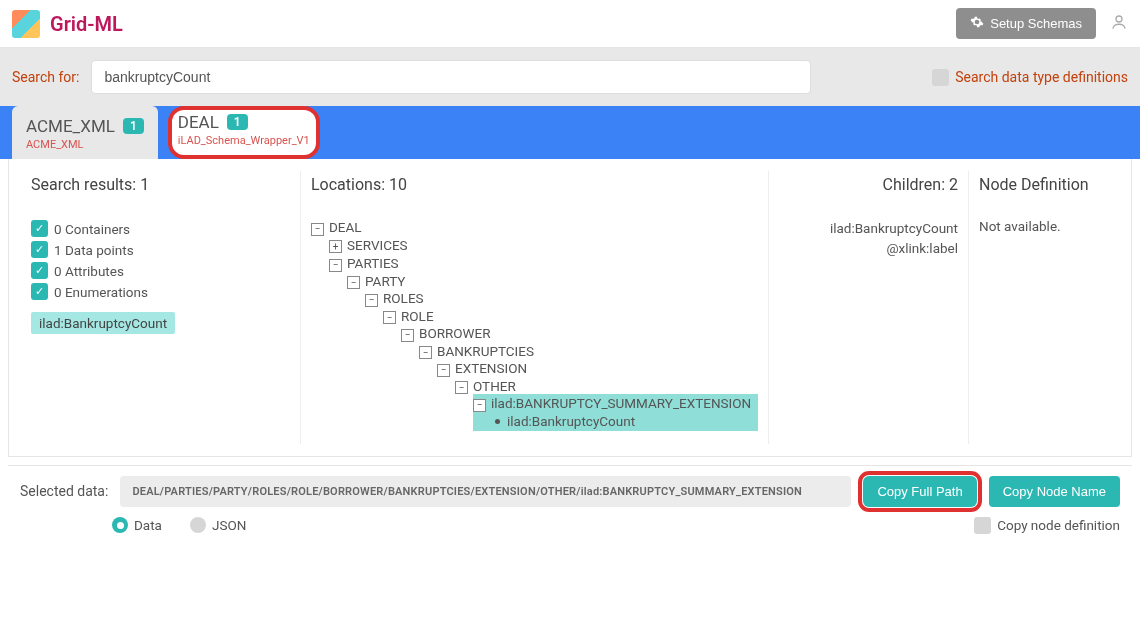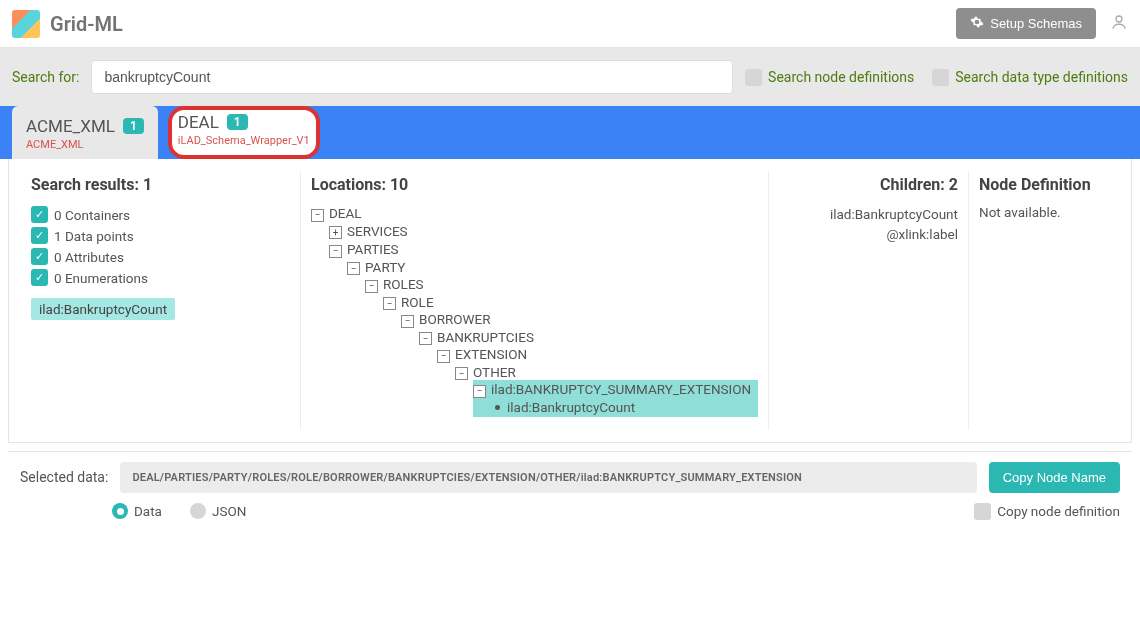--- a/index.html
+++ b/index.html
@@ -1,47 +1,47 @@
 <!DOCTYPE html>
 <html><head>
 <meta charset="utf-8">
 <style>
 * { box-sizing: border-box; margin: 0; padding: 0; }
 body { font-family: -apple-system, BlinkMacSystemFont, "Segoe UI", Roboto, Arial, sans-serif; font-size: 14px; color: #555; background: #fff; }
 .header { display: flex; align-items: center; justify-content: space-between; padding: 8px 12px; border-bottom: 1px solid #e5e5e5; }
 .brand { display: flex; align-items: center; gap: 10px; }
 .logo { width: 28px; height: 28px; background: linear-gradient(135deg, #ff8c5a 0%, #ff8c5a 33%, #5ad4dc 33%, #5ad4dc 66%, #ffc45a 66%); border-radius: 3px; }
-.brand-title { font-size: 20px; font-weight: 600; color: #737373; }
+.brand-title { font-size: 20px; font-weight: 600; color: #be185d; }
 .header-right { display: flex; align-items: center; gap: 14px; }
 .setup-btn { display: flex; align-items: center; gap: 6px; background: #8e8e8e; color: #fff; border: none; border-radius: 4px; padding: 7px 14px; font-size: 13px; cursor: pointer; }
 .user-icon { color: #aaa; font-size: 18px; }
 
 .searchbar { display: flex; align-items: center; gap: 12px; padding: 12px; background: #e8e8e8; }
-.searchbar label { color: #4d7c0f; font-size: 14px; white-space: nowrap; }
+.searchbar label { color: #c2410c; font-size: 14px; white-space: nowrap; }
 .search-input { flex: 1; max-width: 720px; padding: 8px 12px; border: 1px solid #ddd; border-radius: 4px; font-size: 14px; color: #555; background: #fff; }
 .search-opts { display: flex; gap: 18px; align-items: center; margin-left: auto; }
 .chk { display: flex; align-items: center; gap: 6px; font-size: 13.5px; color: #555; cursor: pointer; }
 .chk-box { width: 17px; height: 17px; border-radius: 3px; background: #d6d6d6; display: inline-block; }
 
 .tabs-row { display: flex; gap: 10px; padding: 0 12px; background: #3b82f6; }
 .tab { background: #e8e8e8; padding: 10px 14px 8px; border-radius: 6px 6px 0 0; min-width: 120px; }
 .tab.active { background: #fff; }
 .tab-title-row { display: flex; align-items: center; gap: 8px; }
 .tab-title { font-size: 17px; color: #555; }
 .badge { background: #2bb8b3; color: #fff; font-size: 12px; font-weight: 600; padding: 1px 7px; border-radius: 4px; }
 .tab-sub { font-size: 11px; color: #d9534f; margin-top: 2px; }
 .highlight-ring { border: 4px solid #e03131; border-radius: 16px; padding: 2px 6px 4px; background: #fff; }
 
 .main { display: flex; padding: 12px; gap: 0; border: 1px solid #e5e5e5; margin: 0 8px 8px; border-top: none; background: #fff; }
 .col { padding: 4px 10px; }
 .col-1 { width: 280px; border-right: 1px solid #eee; }
 .col-2 { flex: 1; border-right: 1px solid #eee; }
 .col-3 { width: 200px; border-right: 1px solid #eee; text-align: right; }
 .col-4 { width: 150px; }
-.col h3 { font-size: 16px; font-weight: 700; color: #444; margin-bottom: 10px; }
+.col h3 { font-size: 16px; font-weight: 400; color: #444; margin-bottom: 24px; }
 
 .facet-list { list-style: none; }
 .facet-list li { display: flex; align-items: center; gap: 6px; padding: 2px 0; font-size: 13.5px; }
 .facet-check { width: 17px; height: 17px; background: #2bb8b3; border-radius: 3px; display: inline-flex; align-items: center; justify-content: center; color: #fff; font-size: 11px; }
 .result-item { background: #a5e8e3; padding: 3px 8px; display: inline-block; margin-top: 10px; border-radius: 2px; font-size: 13.5px; color: #444; }
 
 .tree { list-style: none; }
 .tree ul { list-style: none; padding-left: 18px; }
 .tree li { padding: 1px 0; font-size: 13.5px; white-space: nowrap; }
 .tree-toggle { display: inline-flex; width: 13px; height: 13px; border: 1px solid #888; align-items: center; justify-content: center; font-size: 10px; margin-right: 5px; cursor: pointer; background: #fff; color: #555; line-height: 1; }
@@ -87,24 +87,20 @@
           <path d="M4 21c0-4 4-6 8-6s8 2 8 6"></path>
         </svg>
     </span>
   </div>
 </div>
 
 <div class="searchbar">
   <label>Search for:</label>
   <input class="search-input" type="text" value="bankruptcyCount" style="">
   <div class="search-opts">
-    <label class="chk">
-      <span class="chk-box"></span>
-      <span>Search node definitions</span>
-    </label>
     <label class="chk">
       <span class="chk-box"></span>
       <span>Search data type definitions</span>
     </label>
   </div>
 </div>
 
 <div class="tabs-row">
   <div class="tab">
     <div class="tab-title-row">
@@ -205,20 +201,21 @@
   <div class="col col-4">
     <h3>Node Definition</h3>
     <div class="nodedef">Not available.</div>
   </div>
 </div>
 
 <div class="footer">
   <div class="sel-row">
     <span class="sel-label">Selected data:</span>
     <div class="sel-path">DEAL/PARTIES/PARTY/ROLES/ROLE/BORROWER/BANKRUPTCIES/EXTENSION/OTHER/ilad:BANKRUPTCY_SUMMARY_EXTENSION</div>
+    <button class="copy-btn ring">Copy Full Path</button>
     <button class="copy-btn">Copy Node Name</button>
   </div>
   <div class="fmt-row">
     <div class="fmt-left">
       <label class="radio">
         <span class="radio-dot checked"></span>
         <span>Data</span>
       </label>
       <label class="radio">
         <span class="radio-dot"></span>

